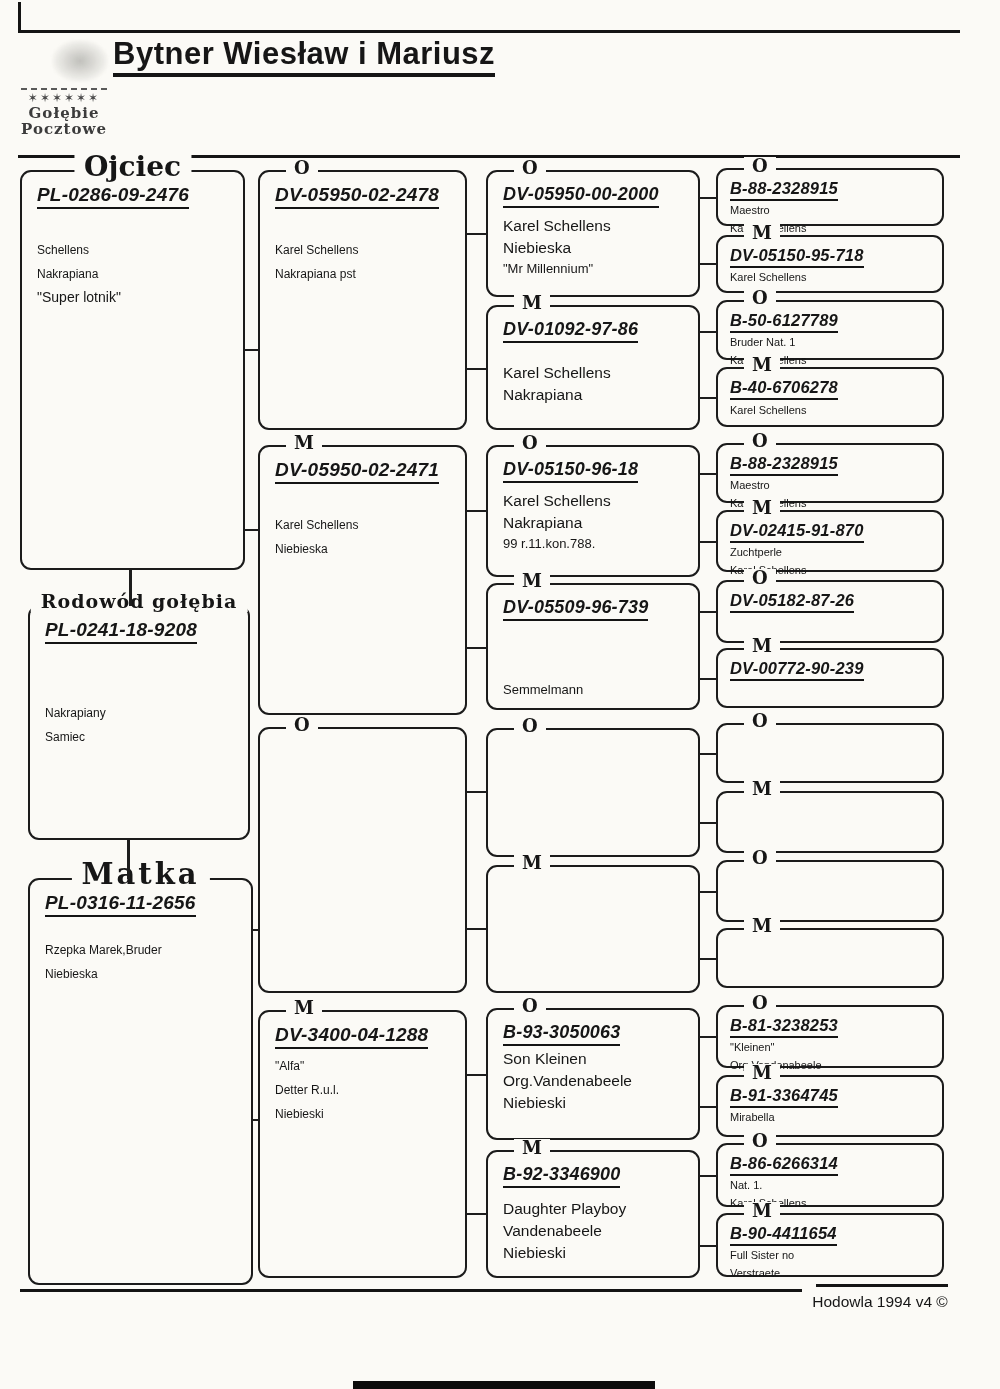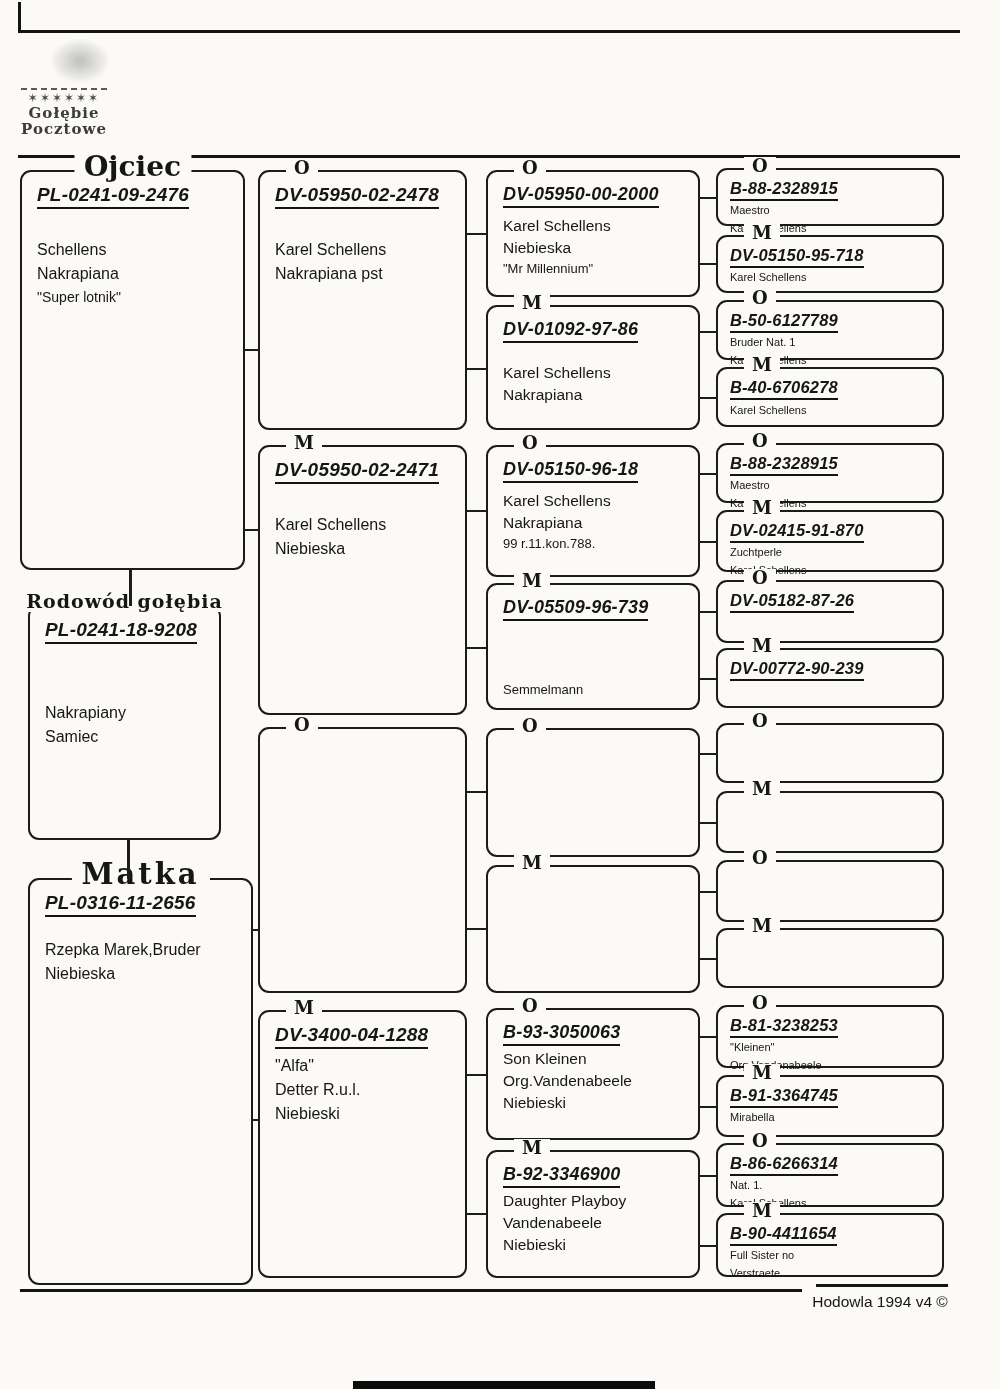--- a/index.html
+++ b/index.html
@@ -51,21 +51,21 @@
     font-family:"DejaVu Serif",serif;font-weight:bold;
   }
   .t-big{font-size:28px;top:-22px;}
   .t-mid{font-size:19px;letter-spacing:1px;}
   .t-matka{font-size:29px;top:-23px;letter-spacing:3px;}
   .ring{
     font-weight:bold;font-style:italic;font-size:19px;letter-spacing:.2px;
     border-bottom:2.6px solid #141414;padding-bottom:1px;margin-bottom:9px;
     display:inline-block;white-space:nowrap;
   }
-  .ln{font-size:16px;line-height:24px;white-space:nowrap;}
+  .ln{font-size:12px;line-height:24px;white-space:nowrap;}
   .sm{font-size:14px;line-height:22px;}
   .g3 .ring{font-size:18px;margin-bottom:7px;}
   .g3 .ln{font-size:15.5px;line-height:22px;}
   .g3 .sm{font-size:13px;line-height:20px;}
   .g4{padding:9px 10px 6px 12px;}
   .g4 .ring{font-size:16.5px;margin-bottom:0;border-bottom-width:2.2px;}
   .g4 .ln{font-size:11px;line-height:18px;}
   .push{margin-top:auto;}
   .gap-sm{margin-top:20px;}
   .gap-lg{margin-top:48px;}
@@ -76,37 +76,38 @@
   #bottom-bar{position:absolute;left:353px;top:1381px;width:302px;height:8px;background:#0c0c0c;}
 </style>
 </head>
 <body>
 
 <div id="page">
 
   <div class="rule" style="left:18px;top:2px;width:3px;height:30px"></div>
   <div class="rule" style="left:18px;top:30px;width:942px;height:3px"></div>
   <div id="smudge"></div>
+  <div id="main-title">Bytner Wiesław i Mariusz</div>
   <div id="logo">
     <div class="dash"></div>
     <div class="stars">✶✶✶✶✶✶</div>
     <div class="lname">Gołębie</div>
     <div class="lname">Pocztowe</div>
   </div>
   <div class="rule" style="left:18px;top:155px;width:942px;height:3px"></div>
 
   <div class="box" style="left:20px;top:170px;width:225px;height:400px">
     <span class="btitle t-big">Ojciec</span>
-    <span class="ring">PL-0241-09-2476</span>
+    <span class="ring">PL-0286-09-2476</span>
     <div class="ln gap-sm">Schellens</div>
     <div class="ln">Nakrapiana</div>
     <div class="ln sm">"Super lotnik"</div>
   </div>
 
-  <div class="box" style="left:28px;top:605px;width:193px;height:235px">
+  <div class="box" style="left:28px;top:605px;width:222px;height:235px">
     <span class="btitle t-mid">Rodowód gołębia</span>
     <span class="ring">PL-0241-18-9208</span>
     <div class="ln gap-lg">Nakrapiany</div>
     <div class="ln">Samiec</div>
   </div>
 
   <div class="box" style="left:28px;top:878px;width:225px;height:407px">
     <span class="btitle t-matka">Matka</span>
     <span class="ring">PL-0316-11-2656</span>
     <div class="ln gap-xs">Rzepka Marek,Bruder</div>
@@ -179,21 +180,21 @@
   <div class="box g3" style="left:486px;top:1008px;width:214px;height:132px">
     <span class="sex">O</span>
     <span class="ring" style="margin-bottom:2px">B-93-3050063</span>
     <div class="ln">Son Kleinen</div>
     <div class="ln">Org.Vandenabeele</div>
     <div class="ln">Niebieski</div>
   </div>
 
   <div class="box g3" style="left:486px;top:1150px;width:214px;height:128px">
     <span class="sex">M</span>
-    <span class="ring" style="margin-bottom:2px">B-92-3346900</span>
+    <span class="ring" style="margin-bottom:10px">B-92-3346900</span>
     <div class="ln">Daughter Playboy</div>
     <div class="ln">Vandenabeele</div>
     <div class="ln">Niebieski</div>
   </div>
 
   <div class="box g4" style="left:716px;top:168px;width:228px;height:58px">
     <span class="sex">O</span>
     <span class="ring">B-88-2328915</span>
     <div class="ln">Maestro</div>
     <div class="ln">Karel Schellens</div>

